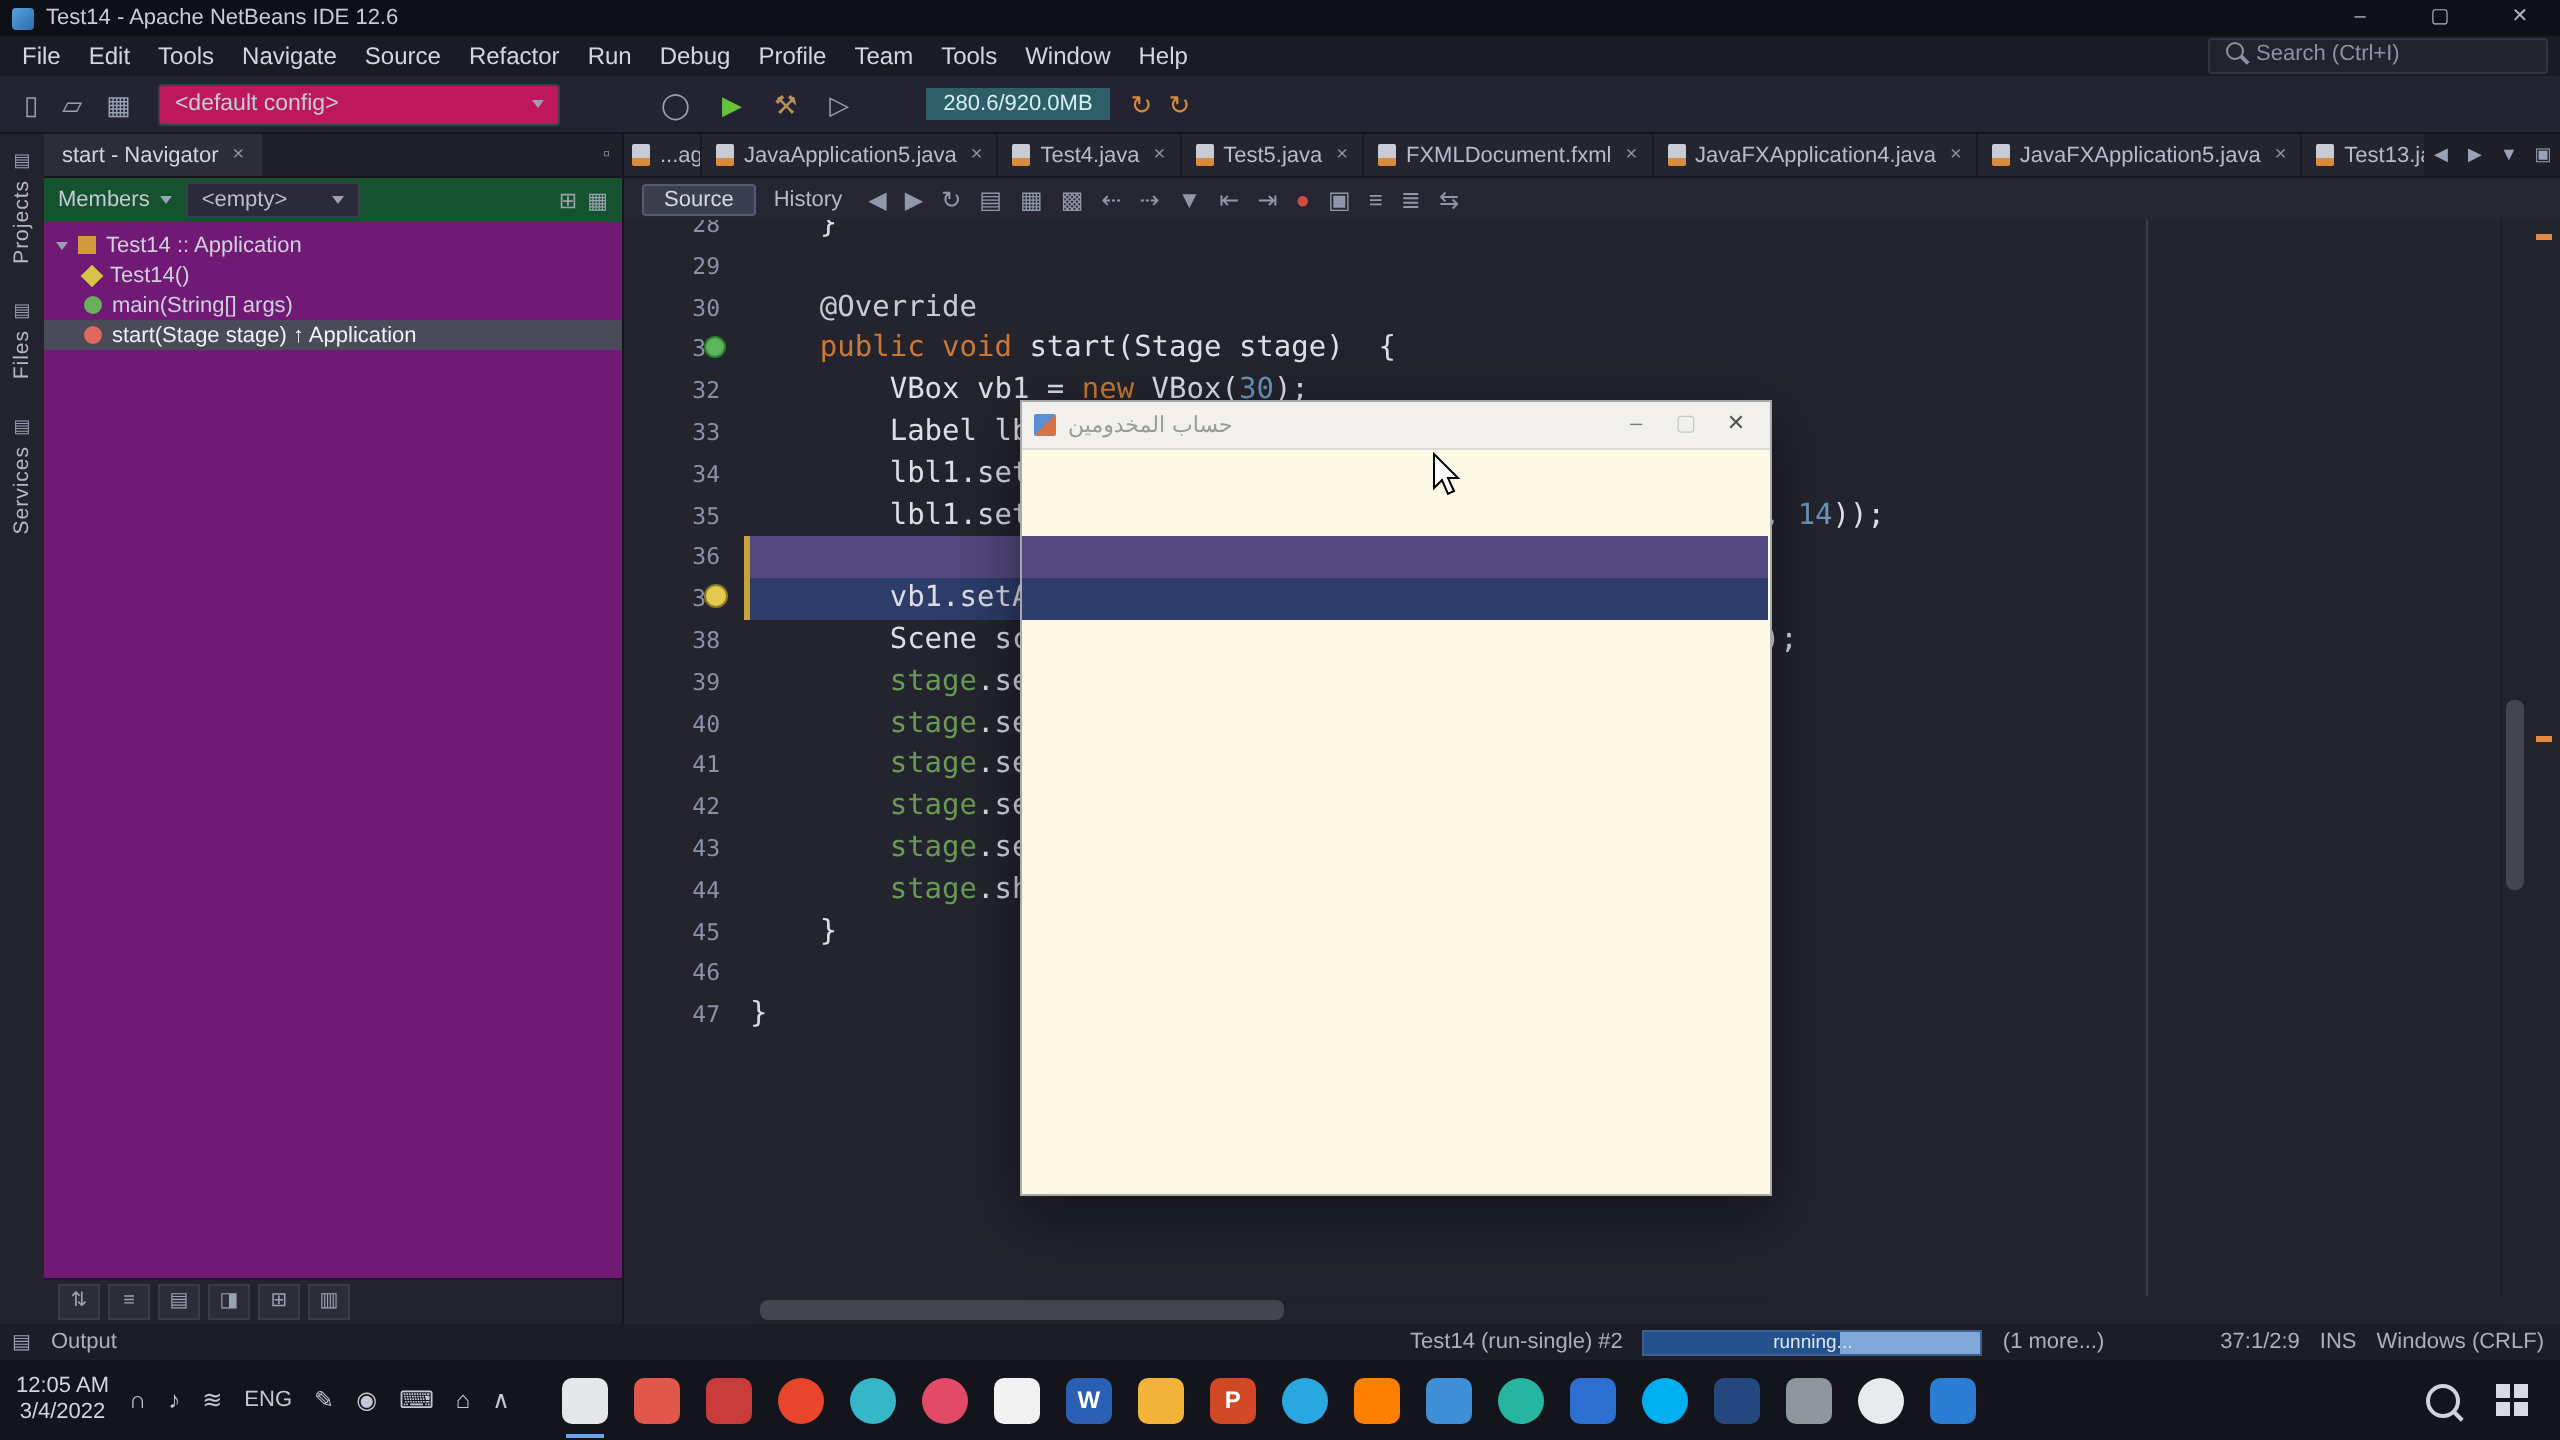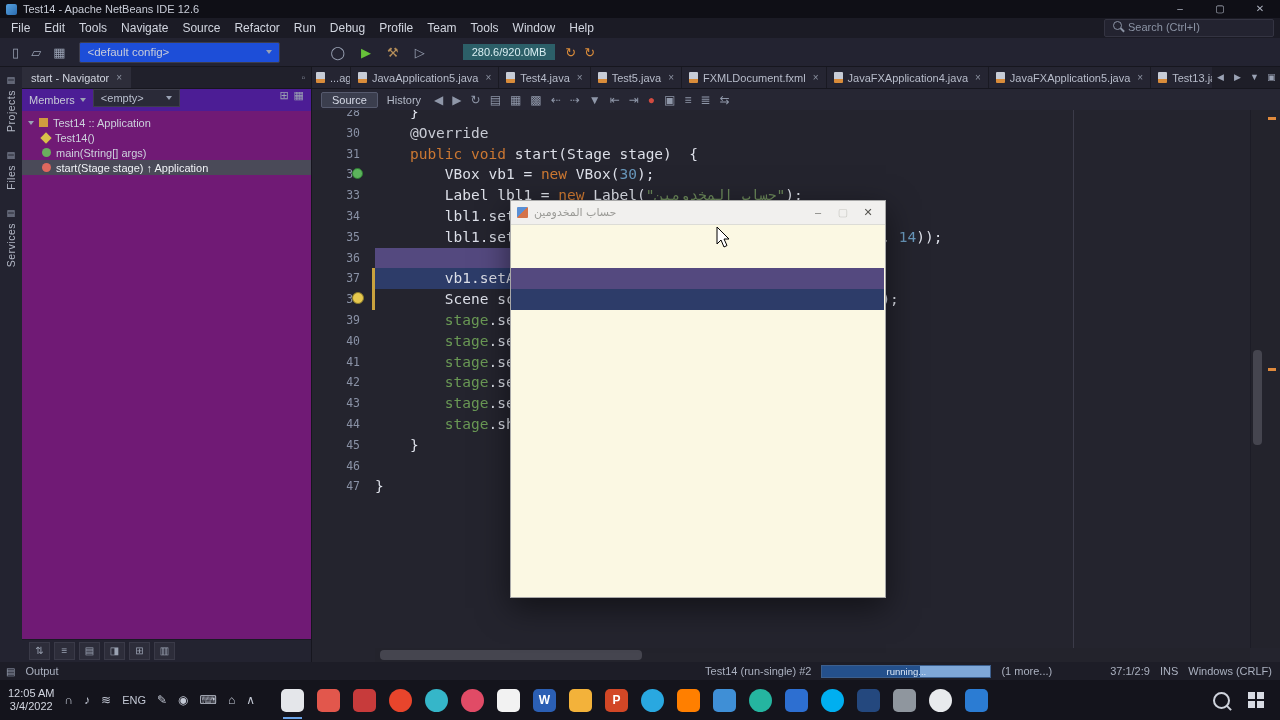--- a/index.html
+++ b/index.html
@@ -16,40 +16,40 @@
   .menubar{position:absolute;left:0;top:18px;right:0;height:20px;background:#1b1b25;display:flex;align-items:center;padding-left:4px;font-size:12px;color:#d2d6e0;}
   .menu-item{padding:2px 7px;}
   .search-box{margin-left:auto;margin-right:6px;display:flex;gap:6px;color:#8b93a4;font-size:11px;background:#232330;border:1px solid #343442;border-radius:2px;padding:1px 8px;width:152px;height:14px;}
   .mag{width:7px;height:7px;border:1.5px solid #8b93a4;border-radius:50%;position:relative;flex:none;}
   .mag::after{content:"";position:absolute;width:5px;height:1.5px;background:#8b93a4;transform:rotate(45deg);right:-4px;bottom:-1px;}
 
   
   .toolbar{position:absolute;left:0;top:38px;right:0;height:28px;background:#232331;border-bottom:1px solid #16161e;display:flex;align-items:center;padding-left:8px;}
   .tb-icon{font-size:13px;color:#98a0b2;padding:2px 4px;}
   .tb-icon.gc{color:#d98b3a;}
-  .config-select{width:185px;height:19px;background:#1d4ed8;border:1px solid #3d3d4c;border-radius:2px;color:#c7ccdb;font-size:11.5px;display:flex;align-items:center;padding:0 7px;margin:0 10px;}
+  .config-select{width:185px;height:19px;background:#be185d;border:1px solid #3d3d4c;border-radius:2px;color:#c7ccdb;font-size:11.5px;display:flex;align-items:center;padding:0 7px;margin:0 10px;}
   .caret{width:0;height:0;border-left:3.5px solid transparent;border-right:3.5px solid transparent;border-top:4px solid #9aa2b4;margin-left:auto;}
   .memory{background:#2c5f68;color:#d9eef2;font-size:11px;padding:2px 9px;margin-left:34px;}
   #tb-run{margin-left:36px;display:flex;align-items:center;gap:8px;}
   #tb-gc{margin-left:6px;display:flex;}
   #tb-file{display:flex;gap:4px;}
 
   
   .dock{position:absolute;left:0;top:67px;width:22px;bottom:58px;background:#232330;border-right:1px solid #16161e;display:flex;flex-direction:column;align-items:center;padding-top:8px;gap:18px;}
   .dock-group{display:flex;flex-direction:column;align-items:center;gap:5px;color:#b4b9c6;}
   .dock-ic{font-size:9px;color:#98a0b2;}
   .dock-label{writing-mode:vertical-rl;transform:rotate(180deg);font-size:10.5px;letter-spacing:.5px;}
 
   
   .navigator{position:absolute;left:22px;top:67px;width:289px;bottom:58px;background:#26262f;border-right:1px solid #16161e;}
   .nav-tabrow{height:21px;background:#20202b;display:flex;align-items:center;border-bottom:1px solid #16161e;}
   .nav-tab{background:#2d2d3a;height:100%;display:flex;align-items:center;padding:0 9px;font-size:11px;color:#d2d6e0;gap:7px;}
   .nav-tab-x{color:#8d93a2;font-size:10px;}
   .nav-min{margin-left:auto;margin-right:6px;color:#8d93a2;font-size:10px;}
-  .nav-members{height:22px;display:flex;background:#4c1d95;font-size:11px;color:#c6cad6;padding:0 7px;gap:7px;border-bottom:1px solid #1a1a24;}
+  .nav-members{height:22px;display:flex;align-items:center;background:#14532d;font-size:11px;color:#c6cad6;padding:0 7px;gap:7px;border-bottom:1px solid #1a1a24;}
   .mem-dd{display:flex;align-items:center;gap:5px;}
   .mem-dd .caret{margin-left:0;}
   .filter-combo{background:#2a2a38;border:1px solid #3d3d4c;padding:0 7px;height:16px;font-size:11px;color:#b9bfce;display:flex;align-items:center;gap:22px;}
   .nm-icons{margin-left:auto;display:flex;gap:5px;color:#9aa2b2;font-size:11px;}
   .nav-tree{position:absolute;top:44px;bottom:22px;left:0;right:0;background:#701a75;font-size:11px;color:#cdd1dc;padding-top:4px;overflow:hidden;}
   .tree-row{height:15px;display:flex;align-items:center;gap:5px;}
   .tree-row.selected{background:#4a4a58;color:#f0f2f6;}
   .tgl{width:0;height:0;border-left:3.5px solid transparent;border-right:3.5px solid transparent;border-top:4px solid #9aa2b4;flex:none;}
   .ti{width:9px;height:9px;flex:none;}
   .ti.class-icon{background:#cf9b3f;}
@@ -329,20 +329,24 @@
           <span class="et-icon">⇆</span>
         </span>
     </div>
     <div class="editor-body">
       <div class="rows" id="rows">
           <div class="crow">
             <span class="gut">28</span>
             <span class="ctext"><span>    }</span></span>
           </div>
           <div class="crow">
+            <span class="gut">29</span>
+            <span class="ctext"></span>
+          </div>
+          <div class="crow">
             <span class="gut">30</span>
             <span class="ctext"><span>    </span><span class="ann">@Override</span></span>
           </div>
           <div class="crow">
             <span class="gut">31</span>
             <span class="ctext"><span>    </span><span class="kw">public</span><span> </span><span class="kw">void</span><span> start(Stage stage)  {</span></span>
           </div>
           <div class="crow">
             <span class="gut">32</span>
             <span class="ctext"><span>        VBox vb1 = </span><span class="kw">new</span><span> VBox(</span><span class="num">30</span><span>);</span></span>

